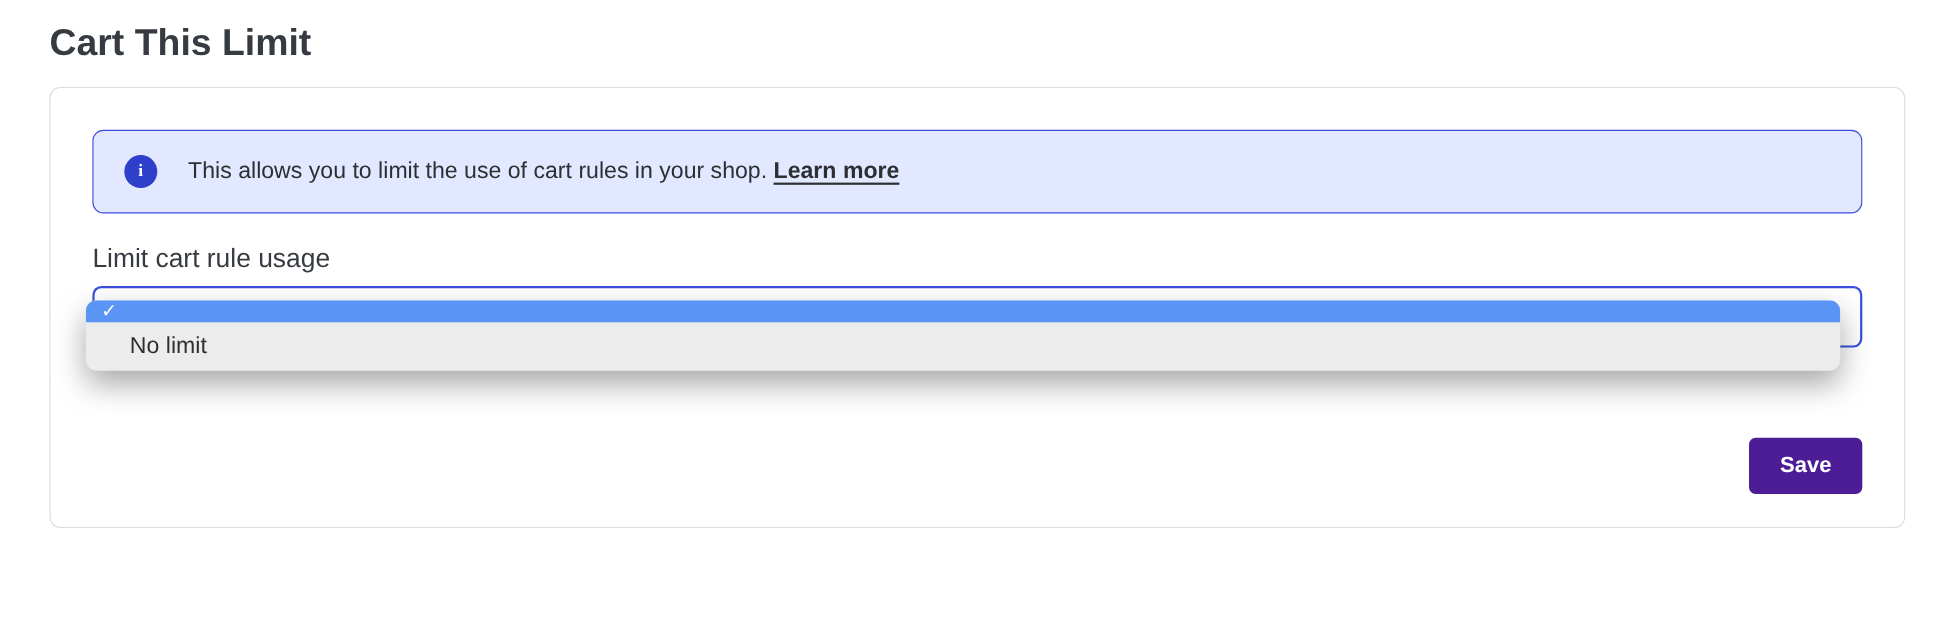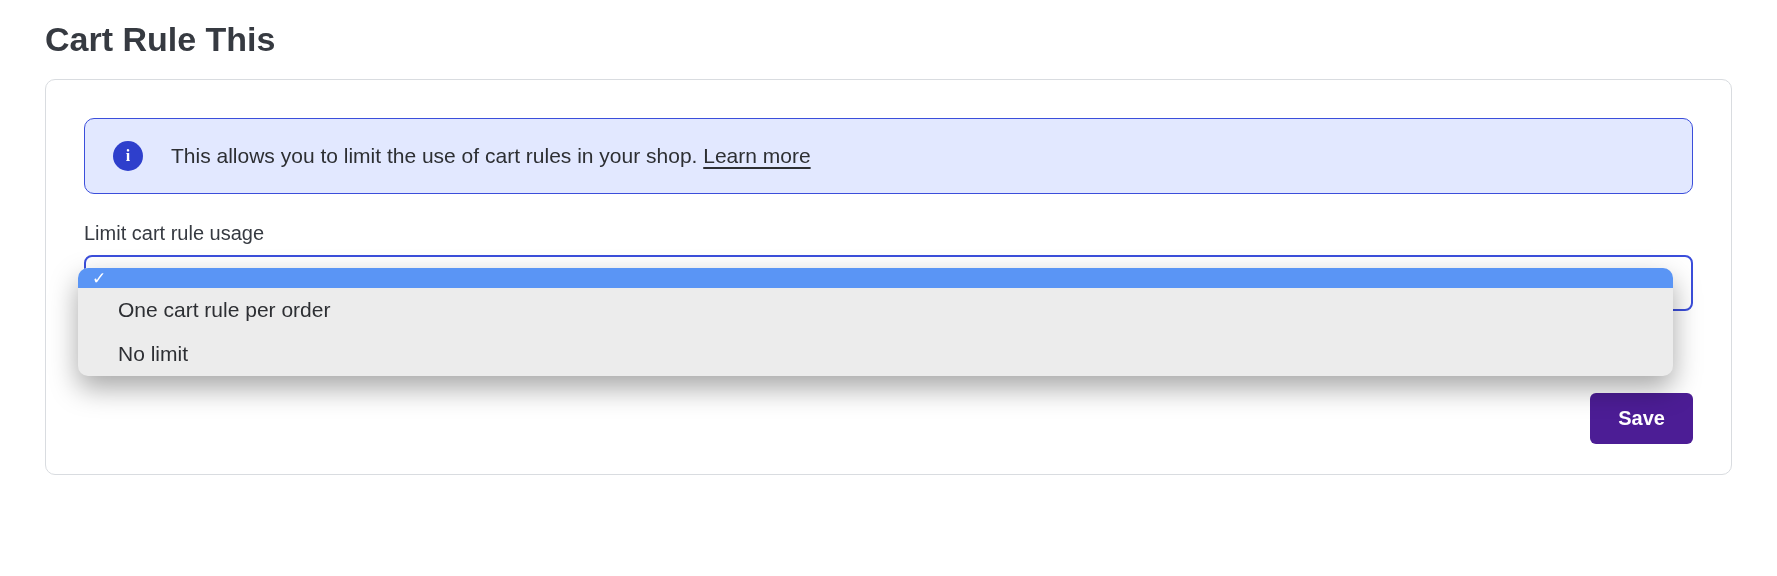--- a/index.html
+++ b/index.html
@@ -46,28 +46,28 @@
       color: #fff;
       font-weight: 700;
       font-family: Georgia, serif;
       font-size: 16px;
     }
     .info-text {
       font-size: 21px;
       color: #2d2f33;
     }
     .learn-more {
-      font-weight: 400;
+      font-weight: 700;
       text-decoration: underline;
       text-underline-offset: 4px;
       cursor: pointer;
       color: #2d2f33;
     }
     .field-label {
-      font-size: 20px;
+      font-size: 24px;
       color: #363a41;
       margin-bottom: 10px;
     }
     .select-wrapper {
       position: relative;
     }
     .select-backdrop {
       border: 2px solid #3b4edb;
       border-radius: 8px;
       height: 56px;
@@ -118,43 +118,40 @@
     }
     .clearfix::after {
       content: "";
       display: table;
       clear: both;
     }
   </style>
 </head>
 <body>
 
-<h1 class="page-title">Cart Rule This</h1>
+<h1 class="page-title">Cart This Limit</h1>
 
 <div class="card clearfix">
 
   <div class="info-banner">
     <div class="info-icon-wrap">i</div>
     <div class="info-text">
       <span>This allows you to limit the use of cart rules in your shop. </span><span class="learn-more">Learn more</span>
     </div>
   </div>
 
   <div class="field-label">Limit cart rule usage</div>
 
   <div class="select-wrapper">
     <div class="select-backdrop"></div>
     <div class="dropdown">
       <div class="dropdown-option selected">
         <span class="check-icon">✓</span>
       </div>
       <div class="dropdown-option">
-        <span>One cart rule per order</span>
-      </div>
-      <div class="dropdown-option">
         <span>No limit</span>
       </div>
     </div>
   </div>
 
   <button class="save-button">Save</button>
 
 </div>
 
 </body></html>

